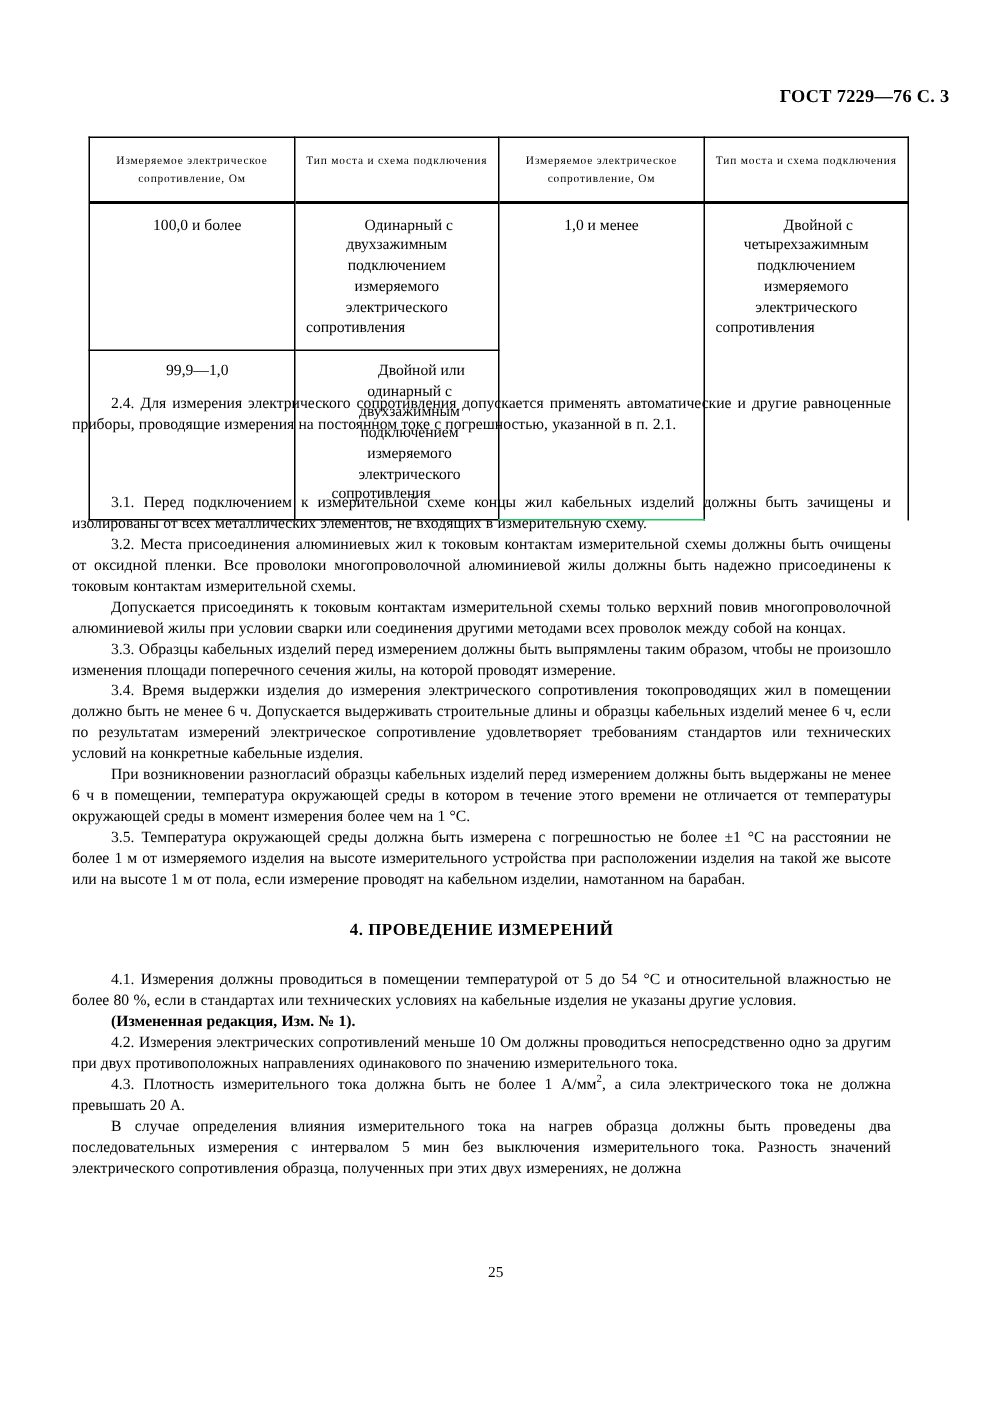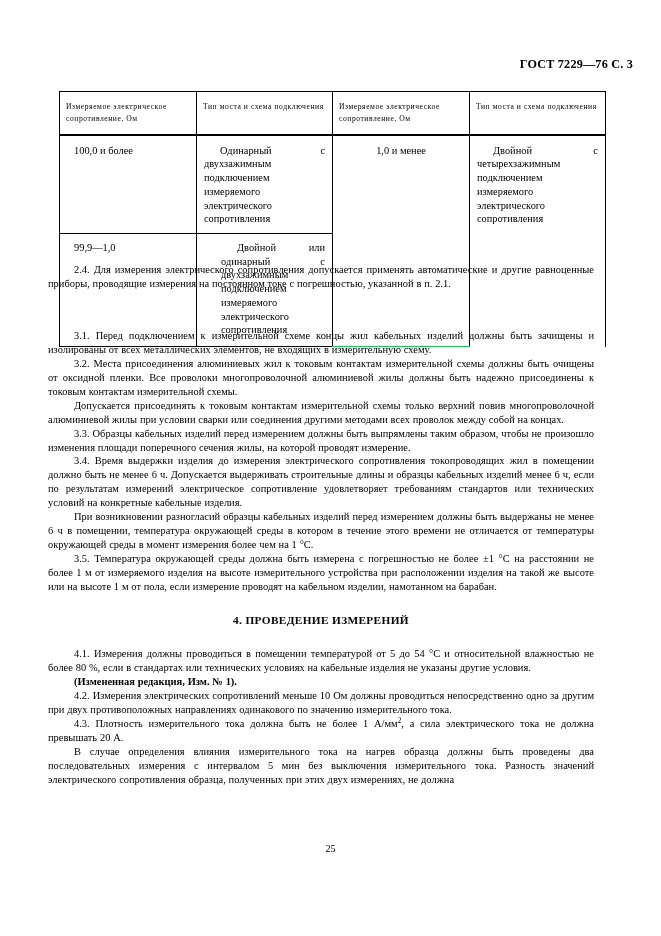--- a/index.html
+++ b/index.html
@@ -49,27 +49,28 @@
   table.spec col.c1 { width: 137px; }
   table.spec col.c2 { width: 136px; }
   table.spec col.c3 { width: 137px; }
   table.spec col.c4 { width: 136px; }
 
   table.spec th, table.spec td {
     border-left: 1px solid #000;
     border-right: 1px solid #000;
     vertical-align: top;
     padding: 0;
+    text-align: center;
   }
   table.spec thead th {
     border-top: 1px solid #000;
     border-bottom: 2.4px solid #000;
     font-weight: normal;
     font-size: 7.6px;
-    text-align: left;
+    text-align: center;
     letter-spacing: .55px;
     line-height: 1.62;
     padding: 9px 6px 8px 6px;
   }
   table.spec tbody td {
     font-size: 10.4px;
     line-height: 1.32;
   }
   table.spec tbody tr.r1 td { padding: 8px 7px 7px 7px; }
   table.spec tbody tr.r2 td { padding: 7px 7px 9px 7px; }

